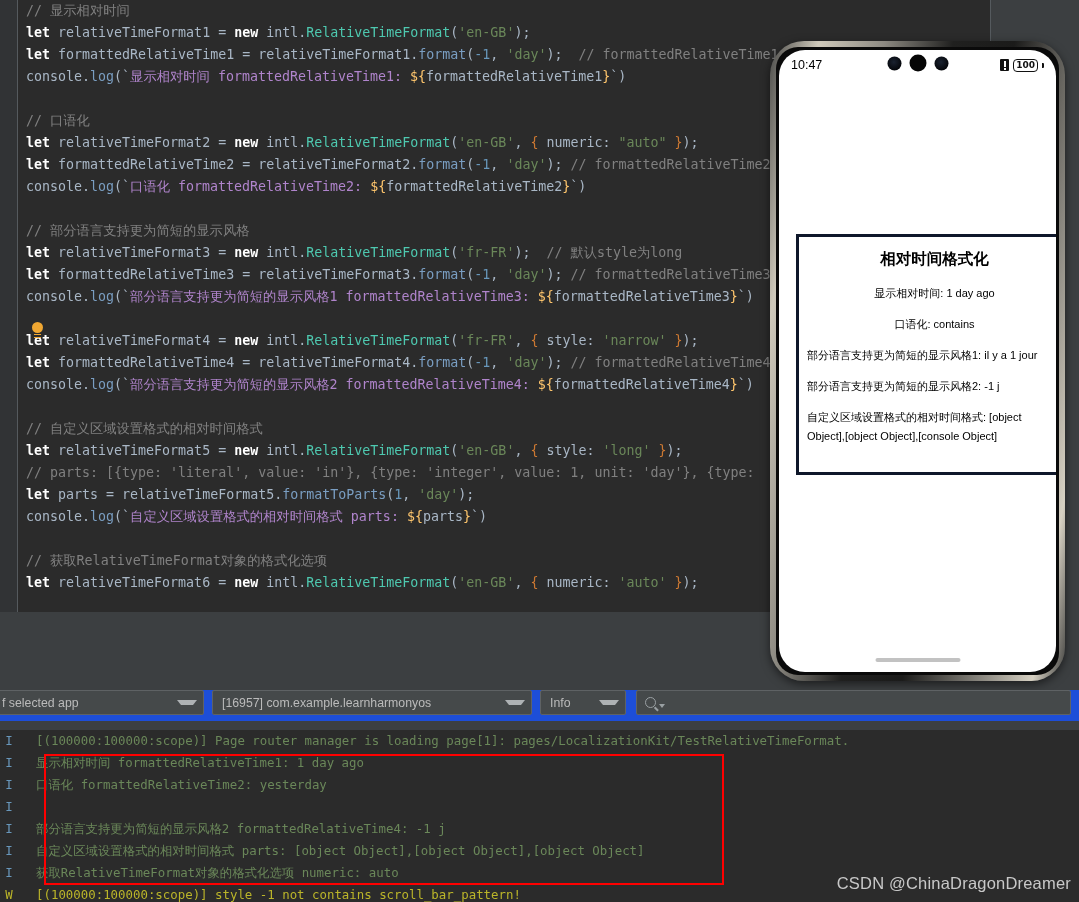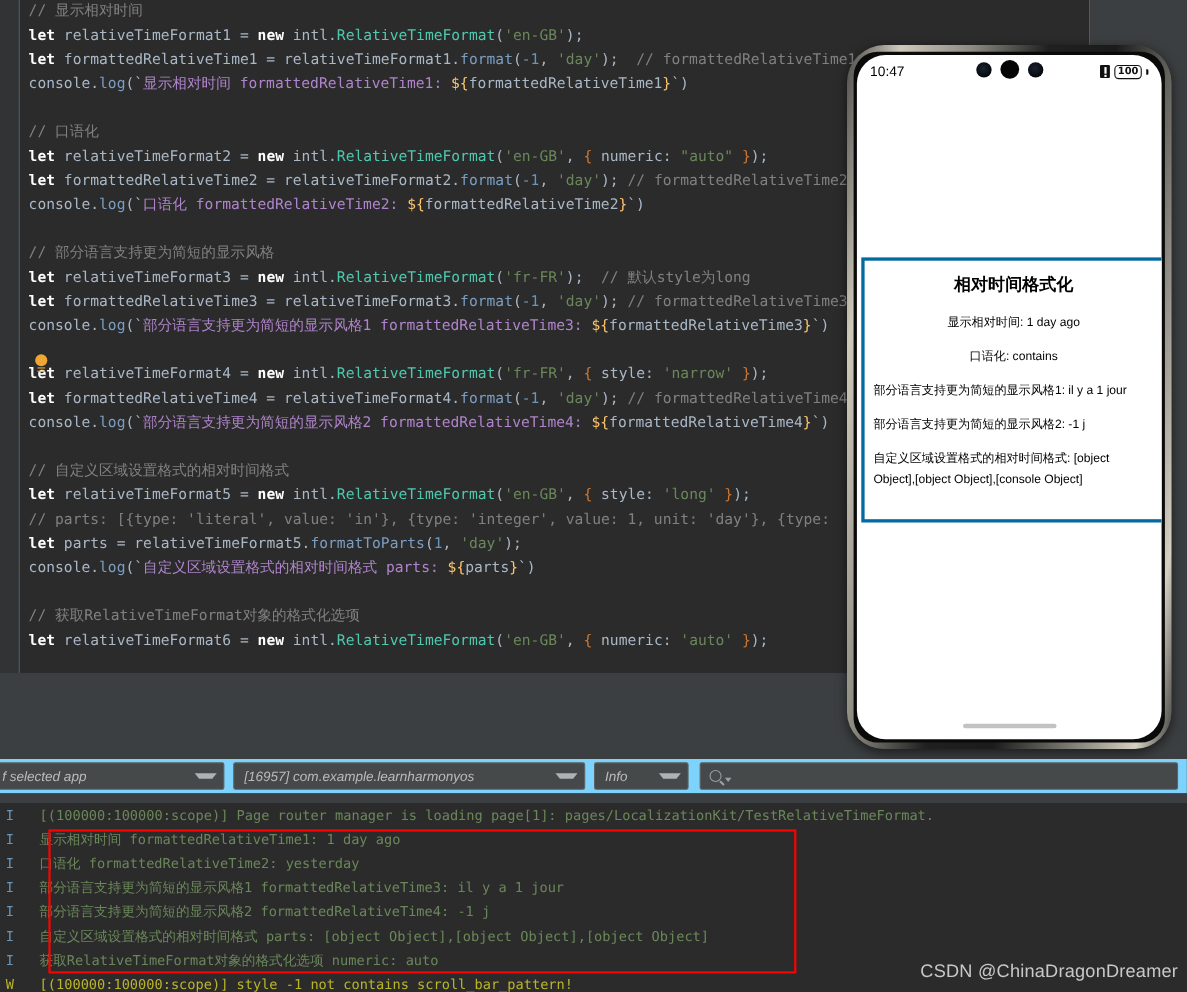--- a/index.html
+++ b/index.html
@@ -150,23 +150,23 @@
   .batt {
     border: 1.6px solid #111; border-radius: 4px;
     padding: 0 2px; font-size: 9px; font-weight: bold;
     line-height: 11px; color: #111;
     font-family: "DejaVu Sans", sans-serif;
   }
   .batt-cap{ width:2px;height:5px;background:#111;border-radius:0 1px 1px 0; }
 
   #preview-box {
     position: absolute;
-    left: 4px; top: 184px;
+    left: 17px; top: 184px;
     width: 100%;
-    border: 3px solid #0369a1;
+    border: 3px solid #0f172a;
     background: #fff;
     padding: 12px 8px 14px 8px;
   }
   #preview-title {
     text-align: center;
     font-weight: bold;
     font-size: 15.5px;
     color: #000;
     margin-bottom: 14px;
   }
@@ -181,24 +181,23 @@
     position: absolute; left: 50%; bottom: 10px;
     transform: translateX(-50%);
     width: 85px; height: 4px; border-radius: 2px;
     background: #c2c2c2;
   }
 
   
   #log-toolbar {
     position: absolute; left: 0; top: 690px;
     width: 1079px; height: 31px;
-    background: #7dd3fc;
-    display: flex; align-items: center;
+    background: #1d4ed8;
+    display: flex; align-items: flex-start;
     padding-left: 0px;
-    font-style: italic;
   }
   .combo {
     height: 25px;
     background: #45494a;
     border: 1px solid #5e6264;
     border-radius: 2px;
     color: #bbbbbb;
     font-size: 12.3px;
     display: flex; align-items: center;
     padding: 0 6px 0 9px;
@@ -351,21 +350,21 @@
       <span class="mag"></span>
       <span class="mag-arrow"></span>
 
     </div>
   </div>
 
   <div id="log-console">
       <div class="log-row"><span class="log-lvl lvl-I">I</span><span class="log-msg log-msg-I">[(100000:100000:scope)] Page router manager is loading page[1]: pages/LocalizationKit/TestRelativeTimeFormat.</span></div>
       <div class="log-row"><span class="log-lvl lvl-I">I</span><span class="log-msg log-msg-I">显示相对时间 formattedRelativeTime1: 1 day ago</span></div>
       <div class="log-row"><span class="log-lvl lvl-I">I</span><span class="log-msg log-msg-I">口语化 formattedRelativeTime2: yesterday</span></div>
-      <div class="log-row"><span class="log-lvl lvl-I">I</span><span class="log-msg log-msg-I">部分语言支持更为简短的显示风格1 formattedRelativeTime3: il y a 1 jour</span></div>
+      <div class="log-row"><span class="log-lvl lvl-I">I</span></div>
       <div class="log-row"><span class="log-lvl lvl-I">I</span><span class="log-msg log-msg-I">部分语言支持更为简短的显示风格2 formattedRelativeTime4: -1 j</span></div>
       <div class="log-row"><span class="log-lvl lvl-I">I</span><span class="log-msg log-msg-I">自定义区域设置格式的相对时间格式 parts: [object Object],[object Object],[object Object]</span></div>
       <div class="log-row"><span class="log-lvl lvl-I">I</span><span class="log-msg log-msg-I">获取RelativeTimeFormat对象的格式化选项 numeric: auto</span></div>
       <div class="log-row"><span class="log-lvl lvl-W">W</span><span class="log-msg log-msg-W">[(100000:100000:scope)] style -1 not contains scroll_bar_pattern!</span></div>
     </div>
   <div id="log-highlight"></div>
 
   <div id="watermark">CSDN @ChinaDragonDreamer</div>
 </div>
 

